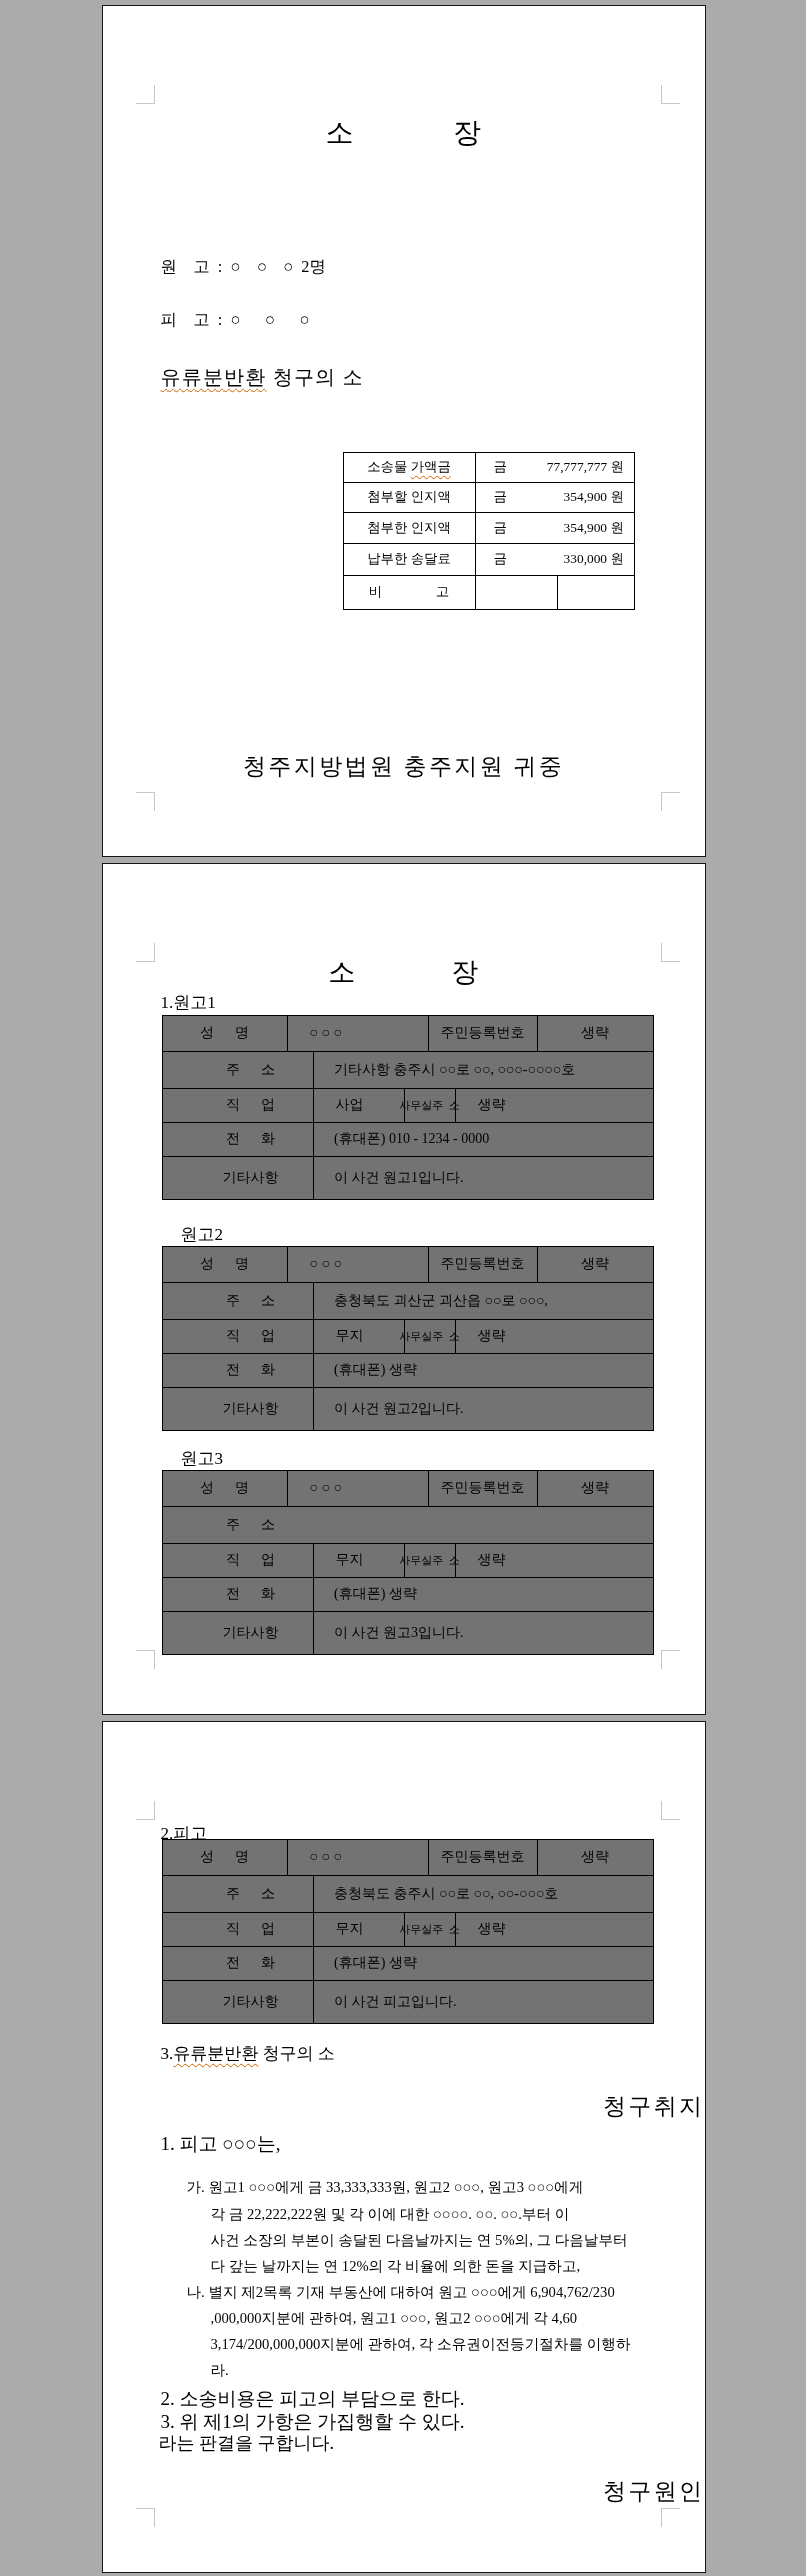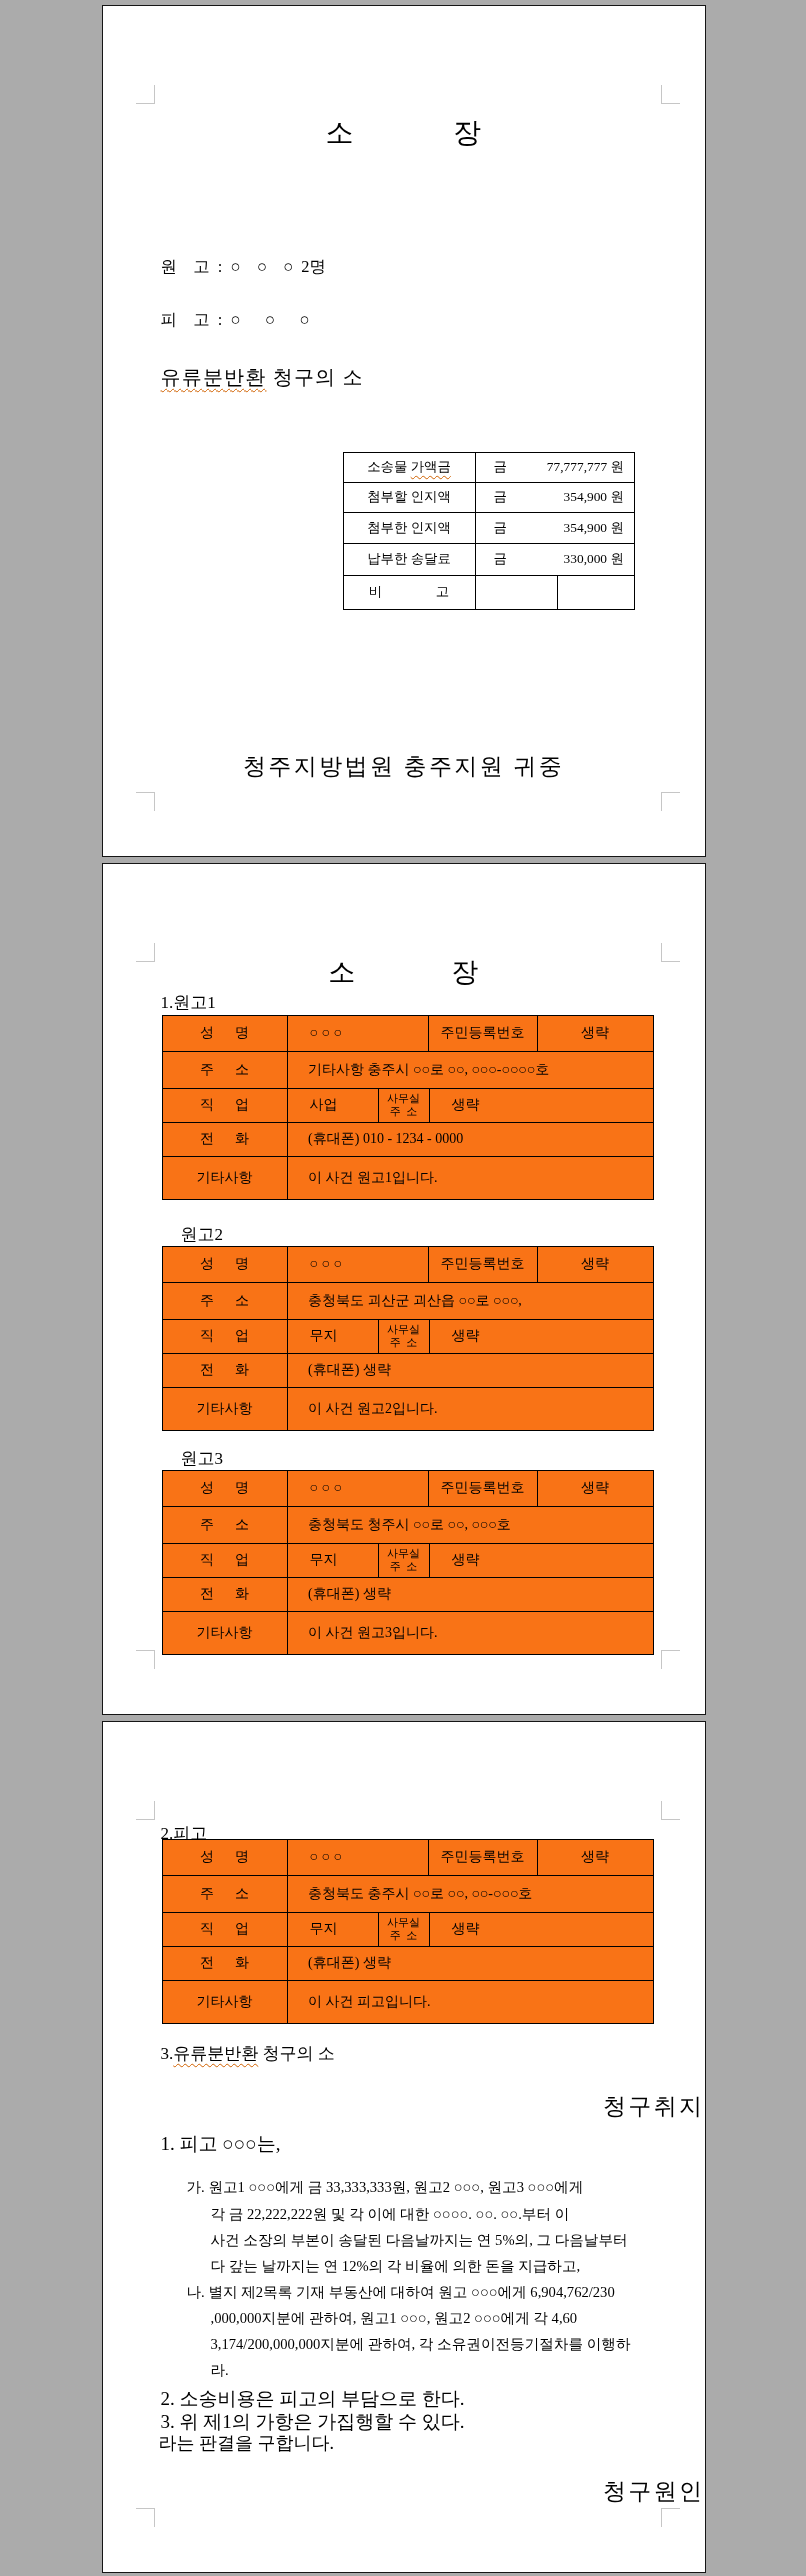--- a/index.html
+++ b/index.html
@@ -51,30 +51,30 @@
   .ftable { left:240px; top:446px; width:290px; border:1.2px solid #000; background:#fff; }
   .frow { display:flex; align-items:stretch; }
   .frow + .frow { border-top:0.6px solid #000; }
   .fr1 { height:29px; } .fr2 { height:29px;justify-content:flex-end; } .fr3 { height:30px; } .fr4 { height:31px; } .fr5 { height:33px; }
   .fl { width:131px; display:flex; align-items:center; justify-content:center; font-size:13.4px; white-space:pre; }
   .fv { flex:1; border-left:0.6px solid #000; display:flex; align-items:center; justify-content:space-between; padding:0 9.7px 0 18px; font-size:13.4px; }
   .fv5a { width:81px; border-left:0.6px solid #000; }
   .fv5b { flex:1; border-left:0.6px solid #000; }
 
   
-  .ptable { left:59px; width:490px; border:1.2px solid #000; background:#f97316; font-size:14px; }
+  .ptable { left:59px; width:490px; border:1.2px solid #000; background:#737373; font-size:14px; }
   .prow { display:flex; align-items:stretch; }
-  .prow + .prow { border-top:0.6px solid #000; }
+  .prow + .prow { border-top:0.6px solid #000;padding-left:26px; }
   .pr1 { height:35px; } .pr2 { height:36px; } .pr3 { height:33px; } .pr4 { height:33px; } .pr5 { height:42px; }
   .c { display:flex; align-items:center; }
   .c + .c { border-left:0.6px solid #000; }
   .lab { justify-content:center; white-space:pre; }
   .w1 { width:124px; } .w2 { width:118px; } .w3 { width:108px; }
   .wj { width:68px; }
-  .office { width:50px; flex-direction:column; justify-content:center; font-size:11px; line-height:1.25; white-space:pre; text-align:center; }
+  .office { width:50px; flex-direction:row; justify-content:center; font-size:11px; line-height:1.25; white-space:pre; text-align:center; }
   .rest { flex:1; }
   .ctr { justify-content:center; }
   .pl36 { padding-left:22px; }
   .pl34 { padding-left:20.6px; }
 
   .p2t1 { top:151px; } .p2t2 { top:382px; } .p2t3 { top:606px; } .p3t { top:117px; }
 </style>
 </head>
 <body>
 
@@ -202,21 +202,20 @@
 
     <div class="ab ptable p2t3">
       <div class="prow pr1">
         <div class="c lab w1">성      명</div>
         <div class="c w2 pl36">○ ○ ○</div>
         <div class="c lab w3">주민등록번호</div>
         <div class="c rest ctr">생략</div>
       </div>
       <div class="prow pr2">
         <div class="c lab w1">주      소</div>
-        <div class="c rest pl34">충청북도 청주시 ○○로 ○○, ○○○호</div>
       </div>
       <div class="prow pr3">
         <div class="c lab w1">직      업</div>
         <div class="c wj pl36">무지</div>
         <div class="c office"><span>사무실</span><span>주  소</span></div>
         <div class="c rest pl36">생략</div>
       </div>
       <div class="prow pr4">
         <div class="c lab w1">전      화</div>
         <div class="c rest pl34">(휴대폰) 생략</div>

